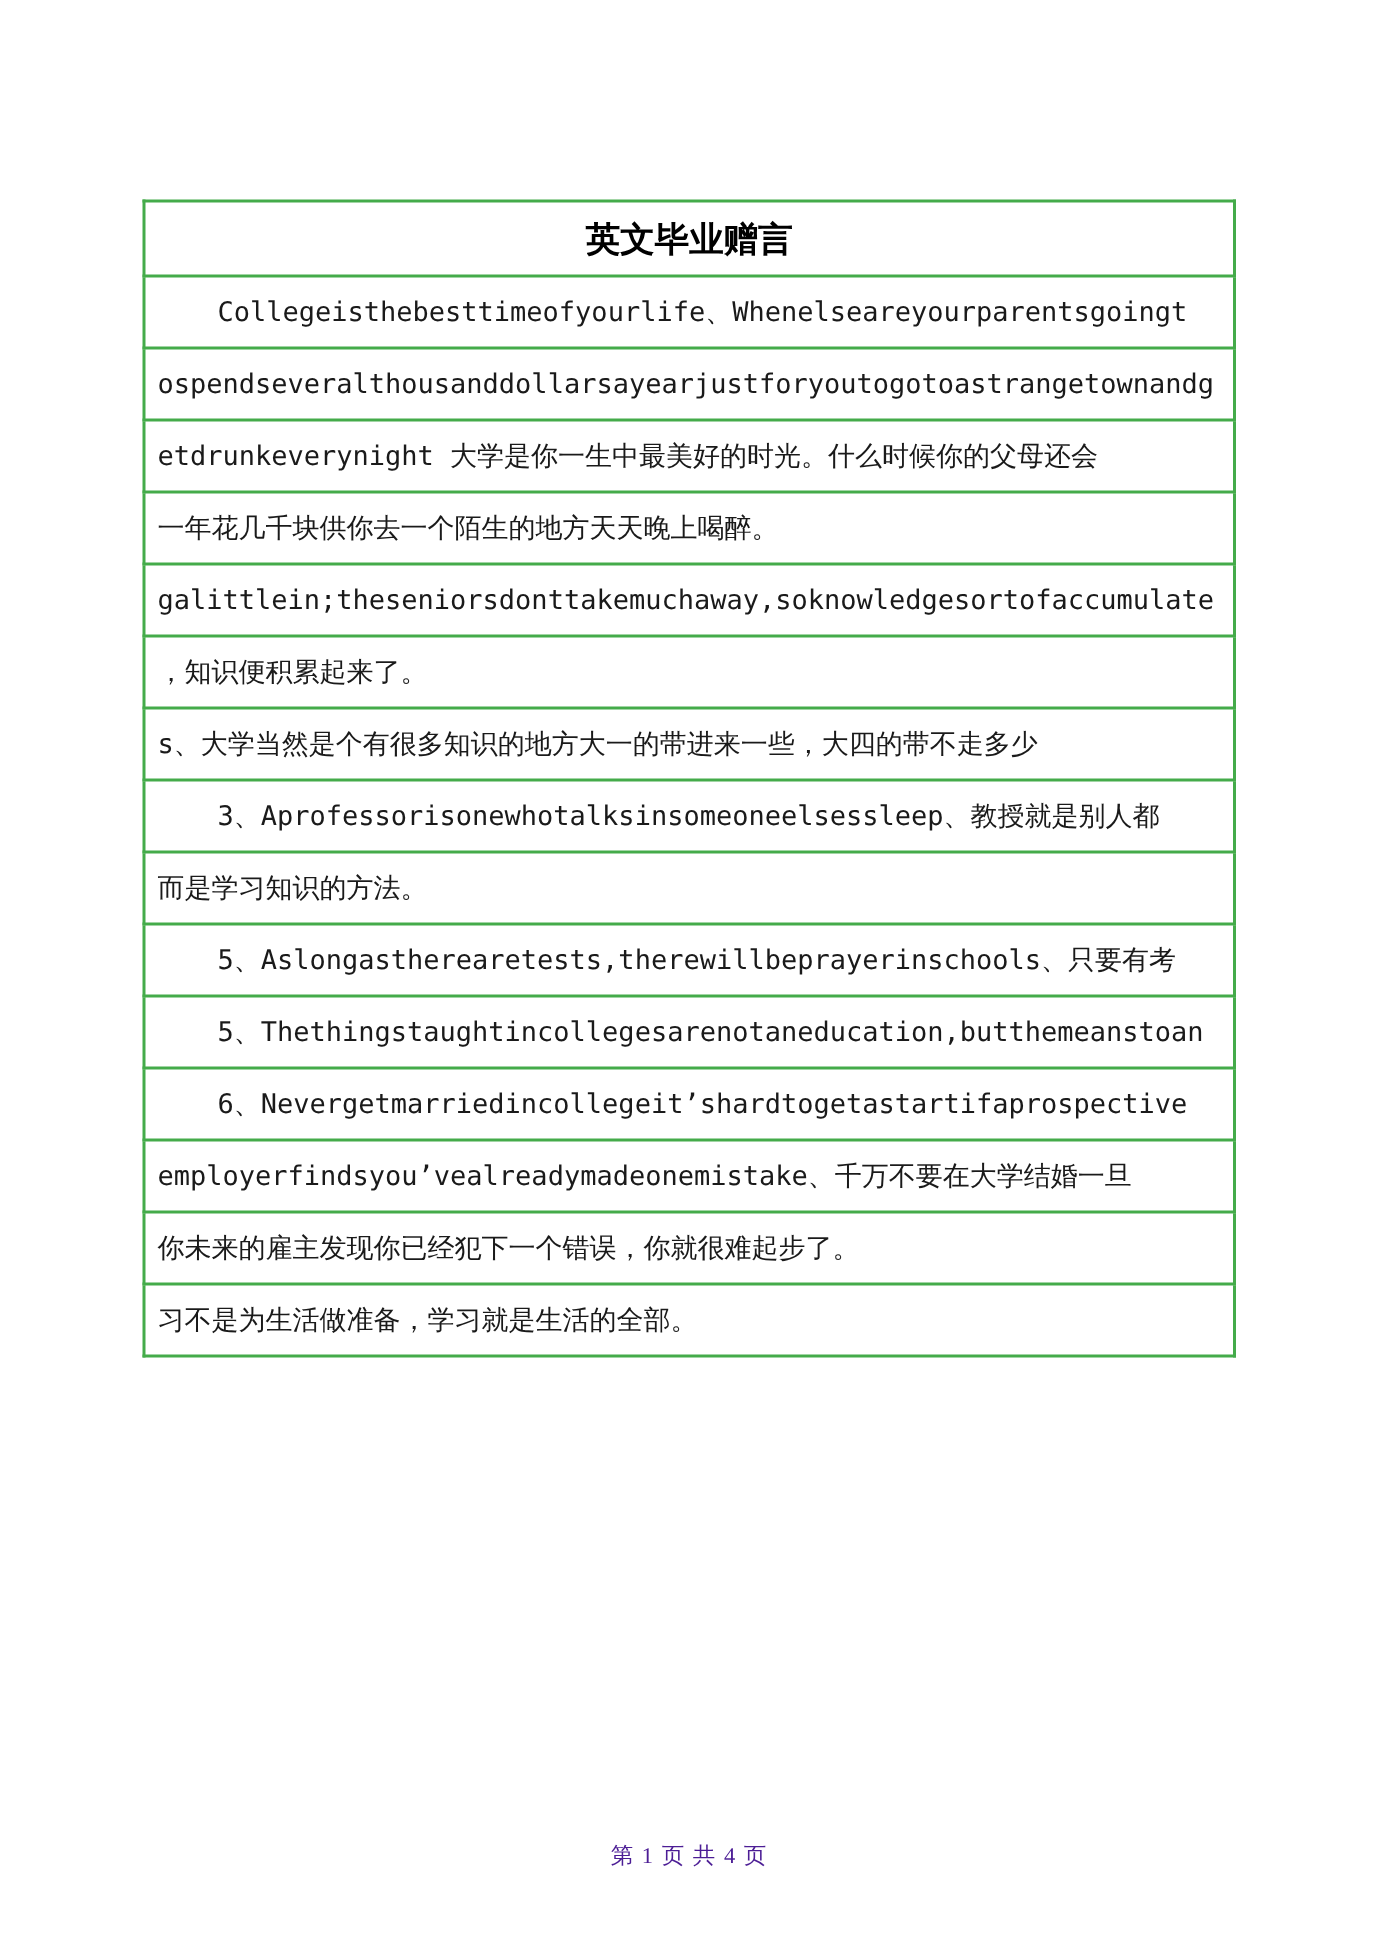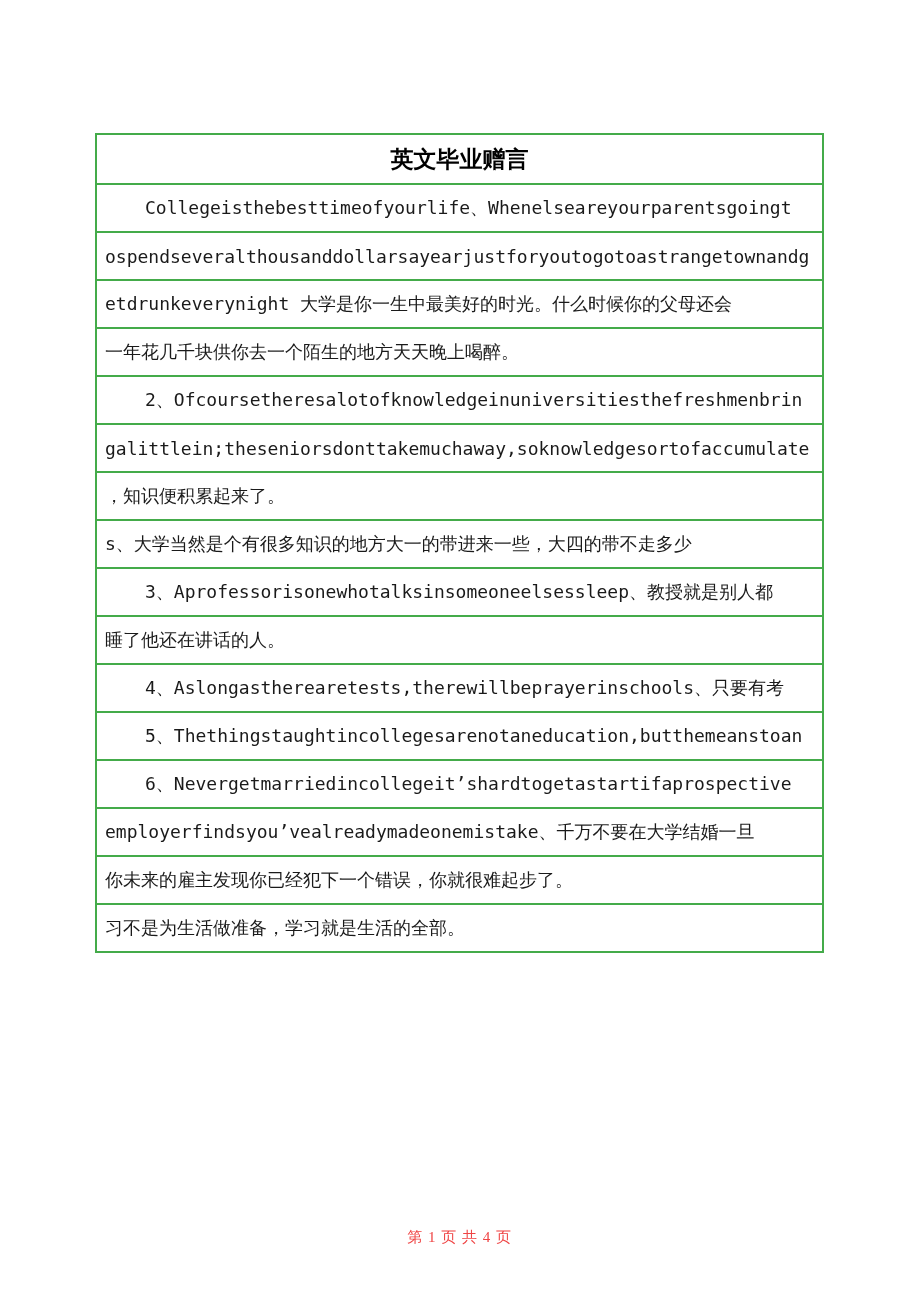--- a/index.html
+++ b/index.html
@@ -53,21 +53,21 @@
   }
   .footer {
     position: absolute;
     left: 95px;
     top: 1228px;
     width: 729px;
     text-align: center;
     font-family: "Liberation Serif", "DejaVu Serif", serif;
     font-size: 15px;
     letter-spacing: 1px;
-    color: #ef4444;
+    color: #4c1d95;
   }
 </style>
 </head>
 <body>
 
 <div class="page">
 
   <table class="doc-table">
     <tbody>
       <tr class="title-row">
@@ -83,46 +83,43 @@
   </tr>
 
   <tr class="text-row">
     <td class="text-cell">etdrunkeverynight 大学是你一生中最美好的时光。什么时候你的父母还会</td>
   </tr>
 
   <tr class="text-row">
     <td class="text-cell">一年花几千块供你去一个陌生的地方天天晚上喝醉。</td>
   </tr>
 
-  <tr class="text-row">
-    <td class="text-cell indent">2、Ofcoursetheresalotofknowledgeinuniversitiesthefreshmenbrin</td>
-  </tr>
 
   <tr class="text-row">
     <td class="text-cell">galittlein;theseniorsdonttakemuchaway,soknowledgesortofaccumulate</td>
   </tr>
 
   <tr class="text-row">
     <td class="text-cell">，知识便积累起来了。</td>
   </tr>
 
   <tr class="text-row">
     <td class="text-cell">s、大学当然是个有很多知识的地方大一的带进来一些，大四的带不走多少</td>
   </tr>
 
   <tr class="text-row">
     <td class="text-cell indent">3、Aprofessorisonewhotalksinsomeoneelsessleep、教授就是别人都</td>
   </tr>
 
   <tr class="text-row">
-    <td class="text-cell">睡了他还在讲话的人。</td>
+    <td class="text-cell">而是学习知识的方法。</td>
   </tr>
 
   <tr class="text-row">
-    <td class="text-cell indent">4、Aslongastherearetests,therewillbeprayerinschools、只要有考</td>
+    <td class="text-cell indent">5、Aslongastherearetests,therewillbeprayerinschools、只要有考</td>
   </tr>
 
 
   <tr class="text-row">
     <td class="text-cell indent">5、Thethingstaughtincollegesarenotaneducation,butthemeanstoan</td>
   </tr>
 
 
   <tr class="text-row">
     <td class="text-cell indent">6、Nevergetmarriedincollegeit’shardtogetastartifaprospective</td>

